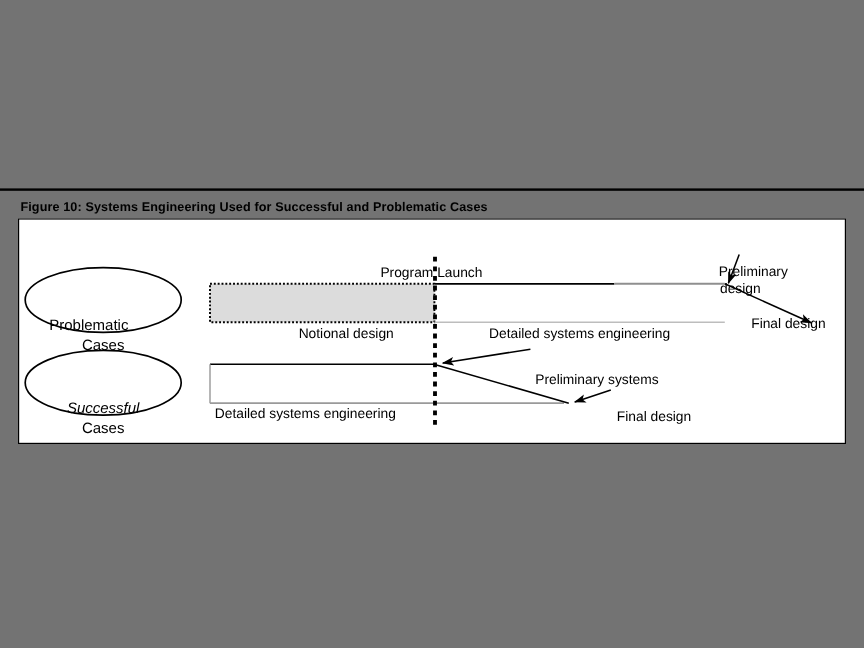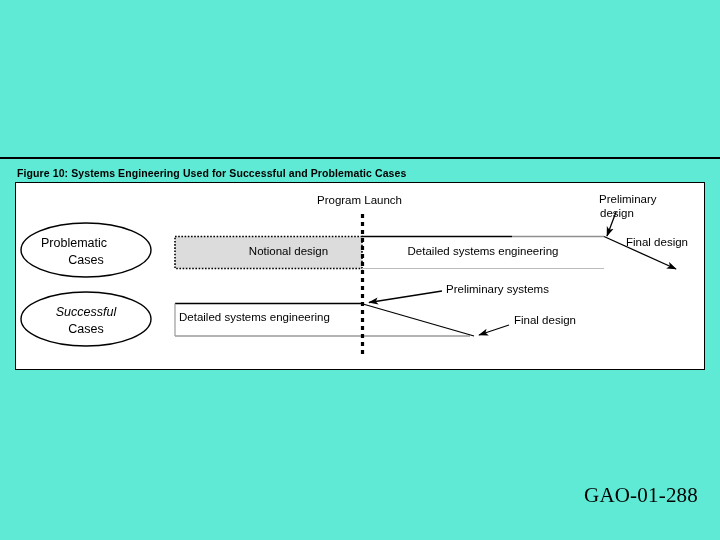--- a/index.html
+++ b/index.html
@@ -12,21 +12,21 @@
     height: 540px;
     position: relative;
     font-family: "Liberation Sans", sans-serif;
     overflow: hidden;
   }
   #slide {
     position: absolute;
     left: 0; top: 0;
     width: 720px;
     height: 540px;
-    background: #5eead4;
+    background: #737373;
   }
   
   .top-rule {
     position: absolute;
     left: 0;
     top: 157px;
     width: 720px;
     height: 2px;
     background: #000000;
   }
@@ -68,20 +68,21 @@
     font-size: 21px;
     color: #000000;
     letter-spacing: 0.2px;
   }
   
   .lbl {
     position: absolute;
     font-family: "Liberation Sans", sans-serif;
     color: #000000;
     white-space: nowrap;
+    margin-top: 28px;
   }
 </style>
 </head>
 <body>
 
 <div id="slide">
 
   <div class="top-rule"></div>
 
   <div class="fig-caption">Figure 10:  Systems Engineering Used for Successful and Problematic Cases</div>
@@ -142,15 +143,14 @@
 
   <div class="lbl" style="left:581px; top:193px; font-size:11.5px;padding-left:18px;">Preliminary</div>
   <div class="lbl" style="left:600px; top:207px; font-size:11.5px;">design</div>
 
   <div class="lbl" style="left:626px; top:236px; font-size:11.5px;">Final design</div>
 
   <div class="lbl" style="left:446px; top:283px; font-size:11.5px;">Preliminary systems</div>
 
   <div class="lbl" style="left:514px; top:314px; font-size:11.5px;">Final design</div>
 
-  <div class="footer-code">GAO-01-288</div>
 
 </div>
 
 </body></html>

